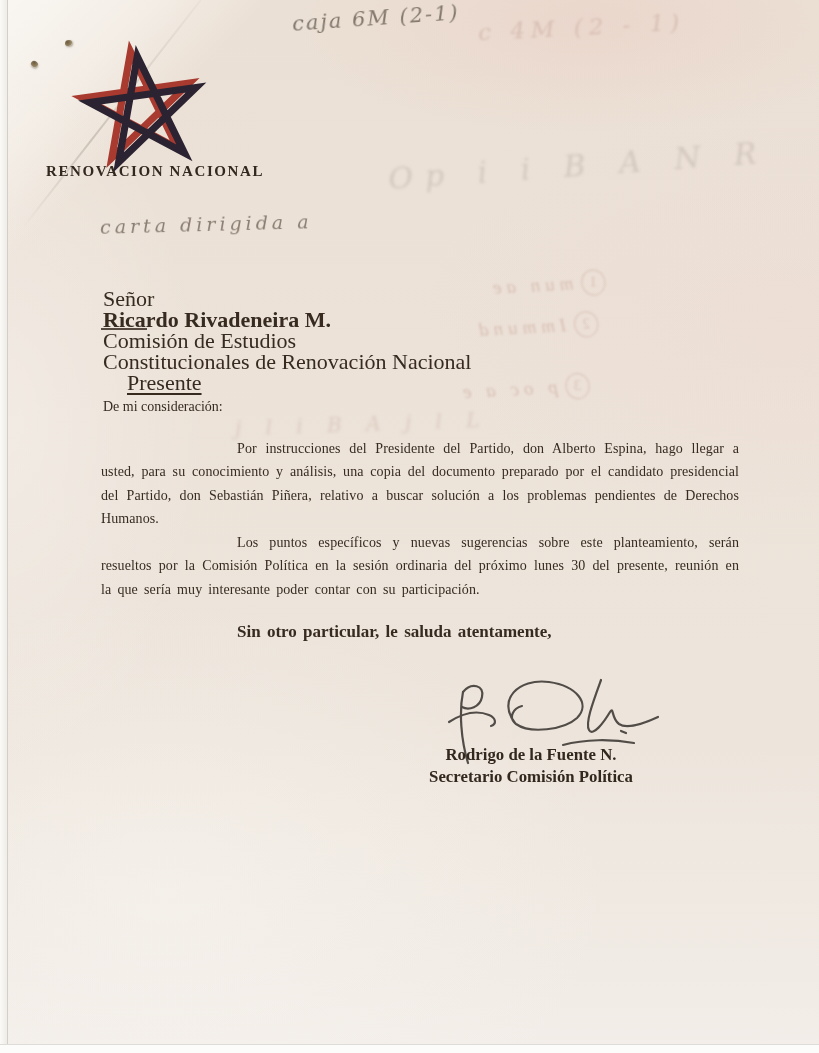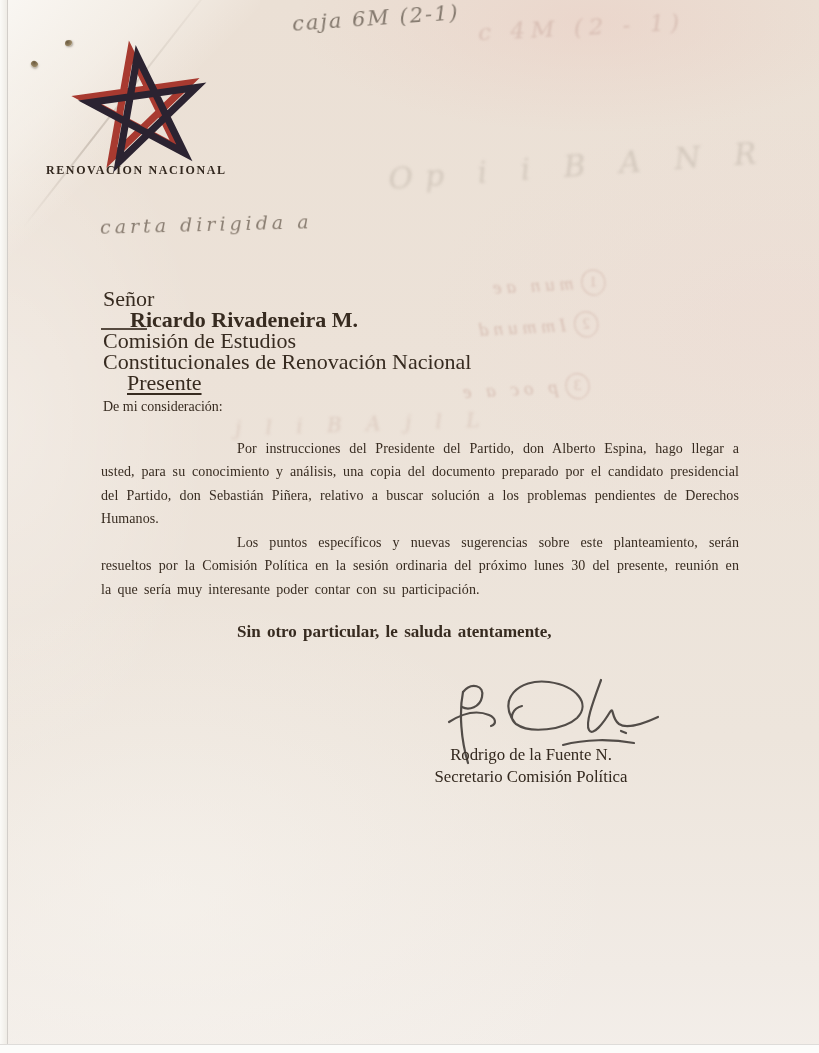--- a/index.html
+++ b/index.html
@@ -19,31 +19,31 @@
   .edge-bottom{left:0;top:1044px;width:819px;height:9px;background:#fcfcfa;border-top:1px solid rgba(120,110,100,.22);}
   
   .crease{left:0;top:0;width:260px;height:260px;pointer-events:none;
     background:linear-gradient(135deg, rgba(252,251,248,.85) 0%, rgba(250,248,243,.55) 30%, transparent 52%);}
   .crease-line{left:-40px;top:96px;width:330px;height:2px;background:linear-gradient(90deg,transparent,rgba(120,105,90,.28),rgba(120,105,90,.12),transparent);transform:rotate(-52deg);}
   .speck{width:7px;height:6px;border-radius:60% 40% 55% 45%;background:radial-gradient(circle at 35% 35%,#6b5a3f,#9c8a68 70%,transparent);box-shadow:1px 1px 2px rgba(100,90,75,.5);}
   .red-mark{left:0;top:26px;width:4px;height:9px;background:#8e3431;opacity:.85;border-radius:0 3px 3px 0;}
   
   .typed{color:#372b20;}
   .dateline{left:461px;top:88px;font-size:17px;letter-spacing:.2px;}
-  .orgname{left:46px;top:163px;font-size:12px;letter-spacing:1.6px;color:#33281f;font-weight:600;}
+  .orgname{left:46px;top:163px;font-size:15px;letter-spacing:1.6px;color:#33281f;font-weight:600;}
   .recip{left:103px;top:288px;font-size:22px;line-height:21px;}
-  .recip .bold{font-weight:bold;margin-left:27px;}
+  .recip .bold{font-weight:bold;}
   .recip .uline{text-decoration:underline;text-underline-offset:3px;margin-left:24px;}
   .name-underline{left:101px;top:328px;width:46px;height:1.6px;background:#3b2f24;opacity:.85;}
   .greeting{left:103px;top:399px;font-size:14px;}
   .para{left:101px;width:638px;font-size:14px;line-height:23.3px;text-align:justify;text-indent:136px;word-spacing:2.5px;letter-spacing:.1px;}
   .p1{top:437px;}
   .p2{top:531px;}
   .closing{left:237px;top:622px;font-size:17px;word-spacing:2px;font-weight:bold;}
-  .sigblock{left:400px;top:744px;width:262px;text-align:center;font-size:16.8px;line-height:21.5px;color:#33281e;}
+  .sigblock{left:400px;top:744px;width:262px;text-align:center;font-size:16.8px;line-height:21.5px;color:#33281e;font-weight:bold;}
   
   .hand{font-style:italic;font-family:"DejaVu Serif",serif;}
   .archive-code{left:292px;top:6px;font-size:21px;color:#83786d;letter-spacing:2px;transform:rotate(-4deg);filter:blur(.4px);}
   .routing-note{left:100px;top:213px;font-size:19px;color:#8a7e72;letter-spacing:4px;transform:rotate(-1.5deg);filter:blur(.45px);}
   .ghost{color:#c9a99f;pointer-events:none;}
   .ghost-code{left:478px;top:14px;font-size:23px;letter-spacing:6px;opacity:.55;filter:blur(1.2px);transform:rotate(-3deg);}
   .ghost-pencil{left:388px;top:148px;font-size:30px;color:#c3b8ac;letter-spacing:12px;opacity:.6;filter:blur(1.6px);transform:rotate(-4deg);}
   .ghost-body{left:235px;top:412px;font-size:20px;color:#cdb4a8;letter-spacing:9px;opacity:.5;filter:blur(1.4px);transform:rotate(-2deg);}
   .ghost-item{display:flex;align-items:center;gap:8px;opacity:.55;filter:blur(1.1px);transform:scaleX(-1) rotate(3deg);color:#c6a296;}
   .ghost-num{display:inline-flex;align-items:center;justify-content:center;width:22px;height:24px;border:1.6px solid #c6a296;border-radius:50% 46% 52% 48%;font-size:14px;font-style:normal;}

